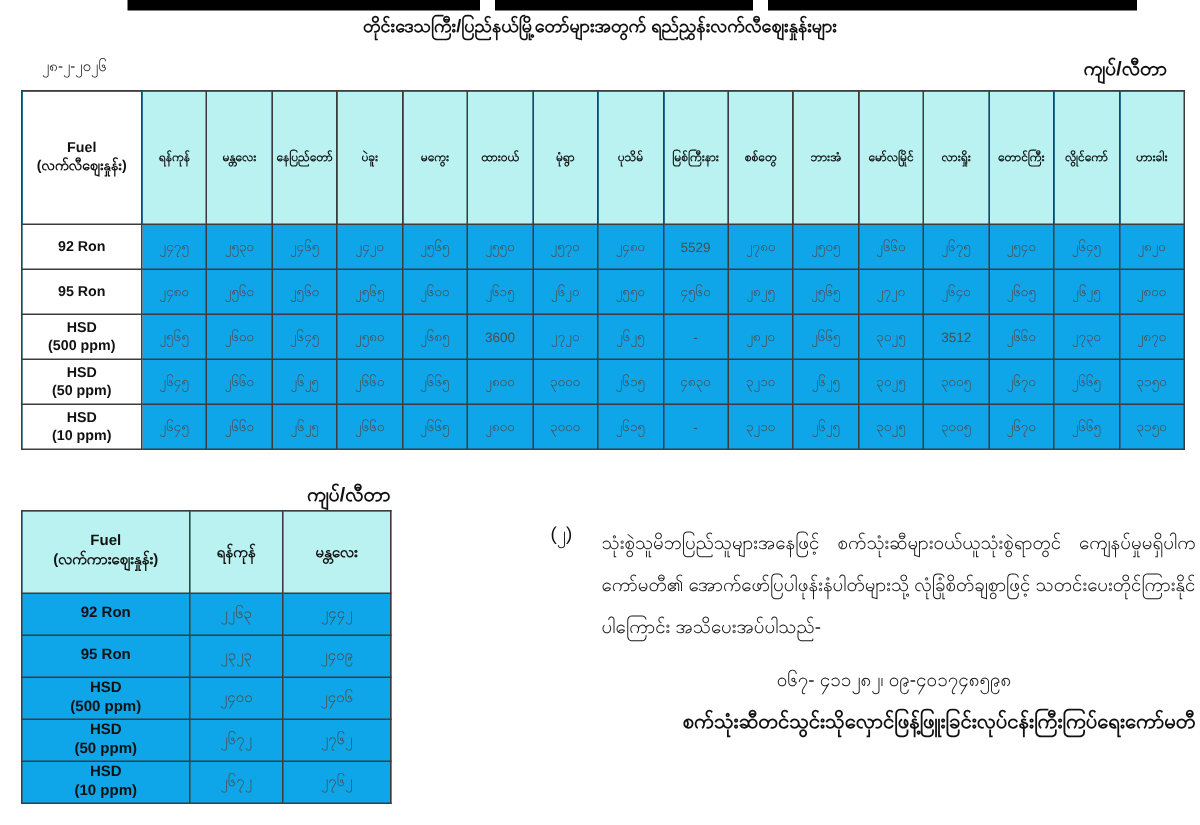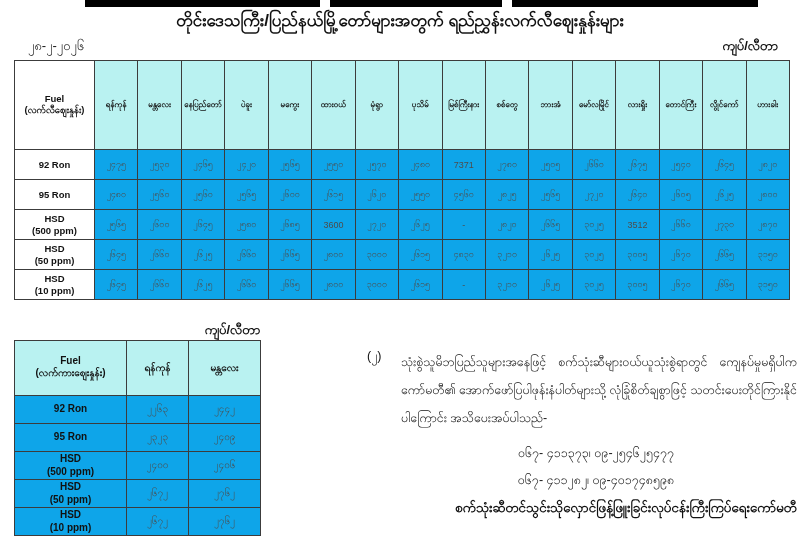--- a/index.html
+++ b/index.html
@@ -2,22 +2,22 @@
 <html style="--header-bg: #b9f2f1;"><head>
 <meta charset="utf-8">
 <style>
   html,body{margin:0;padding:0;}
   body{
     width:800px;height:550px;position:relative;background:#fff;
     font-family:"Liberation Sans", sans-serif;color:#111;overflow:hidden;
   }
   .topbar{position:absolute;top:0;height:7px;background:#000;}
   .page-title{position:absolute;top:9px;left:0;right:0;text-align:center;
-    font-weight:bold;font-size:17px;}
-  .date-label{position:absolute;top:37px;left:28px;font-size:13px;text-align:right;}
+    font-weight:bold;font-size:12px;}
+  .date-label{position:absolute;top:37px;left:28px;font-size:10px;text-align:right;}
   .unit-top{position:absolute;top:37px;right:22px;font-size:13px;font-weight:bold;}
   .unit-mid{position:absolute;left:180px;top:321px;width:105px;text-align:center;
     font-weight:bold;font-size:13px;}
 
   table.price{position:absolute;border-collapse:collapse;table-layout:fixed;background:#0ea5e9;}
   table.price th,table.price td{border:1px solid #3c3c3c;padding:0;text-align:center;vertical-align:middle;}
 
   #retail{left:14px;top:60px;width:776px;}
   #retail thead th{height:88px;background:var(--header-bg,#b9f2f1);font-size:8px;font-weight:bold;
     overflow:hidden;word-break:break-all;}
@@ -84,21 +84,21 @@
           <div>92 Ron</div>
         </th>
         <td>၂၄၇၅</td>
         <td>၂၅၃၀</td>
         <td>၂၄၆၅</td>
         <td>၂၄၂၀</td>
         <td>၂၅၆၅</td>
         <td>၂၅၅၀</td>
         <td>၂၅၇၀</td>
         <td>၂၄၈၀</td>
-        <td>7371</td>
+        <td>5529</td>
         <td>၂၇၈၀</td>
         <td>၂၅၀၅</td>
         <td>၂၆၆၀</td>
         <td>၂၆၇၅</td>
         <td>၂၅၄၀</td>
         <td>၂၆၄၅</td>
         <td>၂၈၂၀</td>
       </tr>
       <tr>
         <th>
@@ -250,17 +250,16 @@
     </tbody>
 </table>
 
 <div class="notes">
   <div class="note-row">
     <span class="note-label"></span>
     <span class="note-num">(၂)</span>
     <span class="note-text">သုံးစွဲသူမိဘပြည်သူများအနေဖြင့် စက်သုံးဆီများဝယ်ယူသုံးစွဲရာတွင် ကျေနပ်မှုမရှိပါက ကော်မတီ၏ အောက်ဖော်ပြပါဖုန်းနံပါတ်များသို့ လုံခြုံစိတ်ချစွာဖြင့် သတင်းပေးတိုင်ကြားနိုင်ပါကြောင်း အသိပေးအပ်ပါသည်-</span>
   </div>
   <div class="phones">
-    <div>၀၆၇- ၄၁၁၃၇၃၊ ၀၉-၂၅၄၆၂၅၄၇၇</div>
     <div>၀၆၇- ၄၁၁၂၈၂၊ ၀၉-၄၀၁၇၄၈၅၉၈</div>
   </div>
   <div class="committee-footer">စက်သုံးဆီတင်သွင်းသိုလှောင်ဖြန့်ဖြူးခြင်းလုပ်ငန်းကြီးကြပ်ရေးကော်မတီ</div>
 </div>
 
 </body></html>

